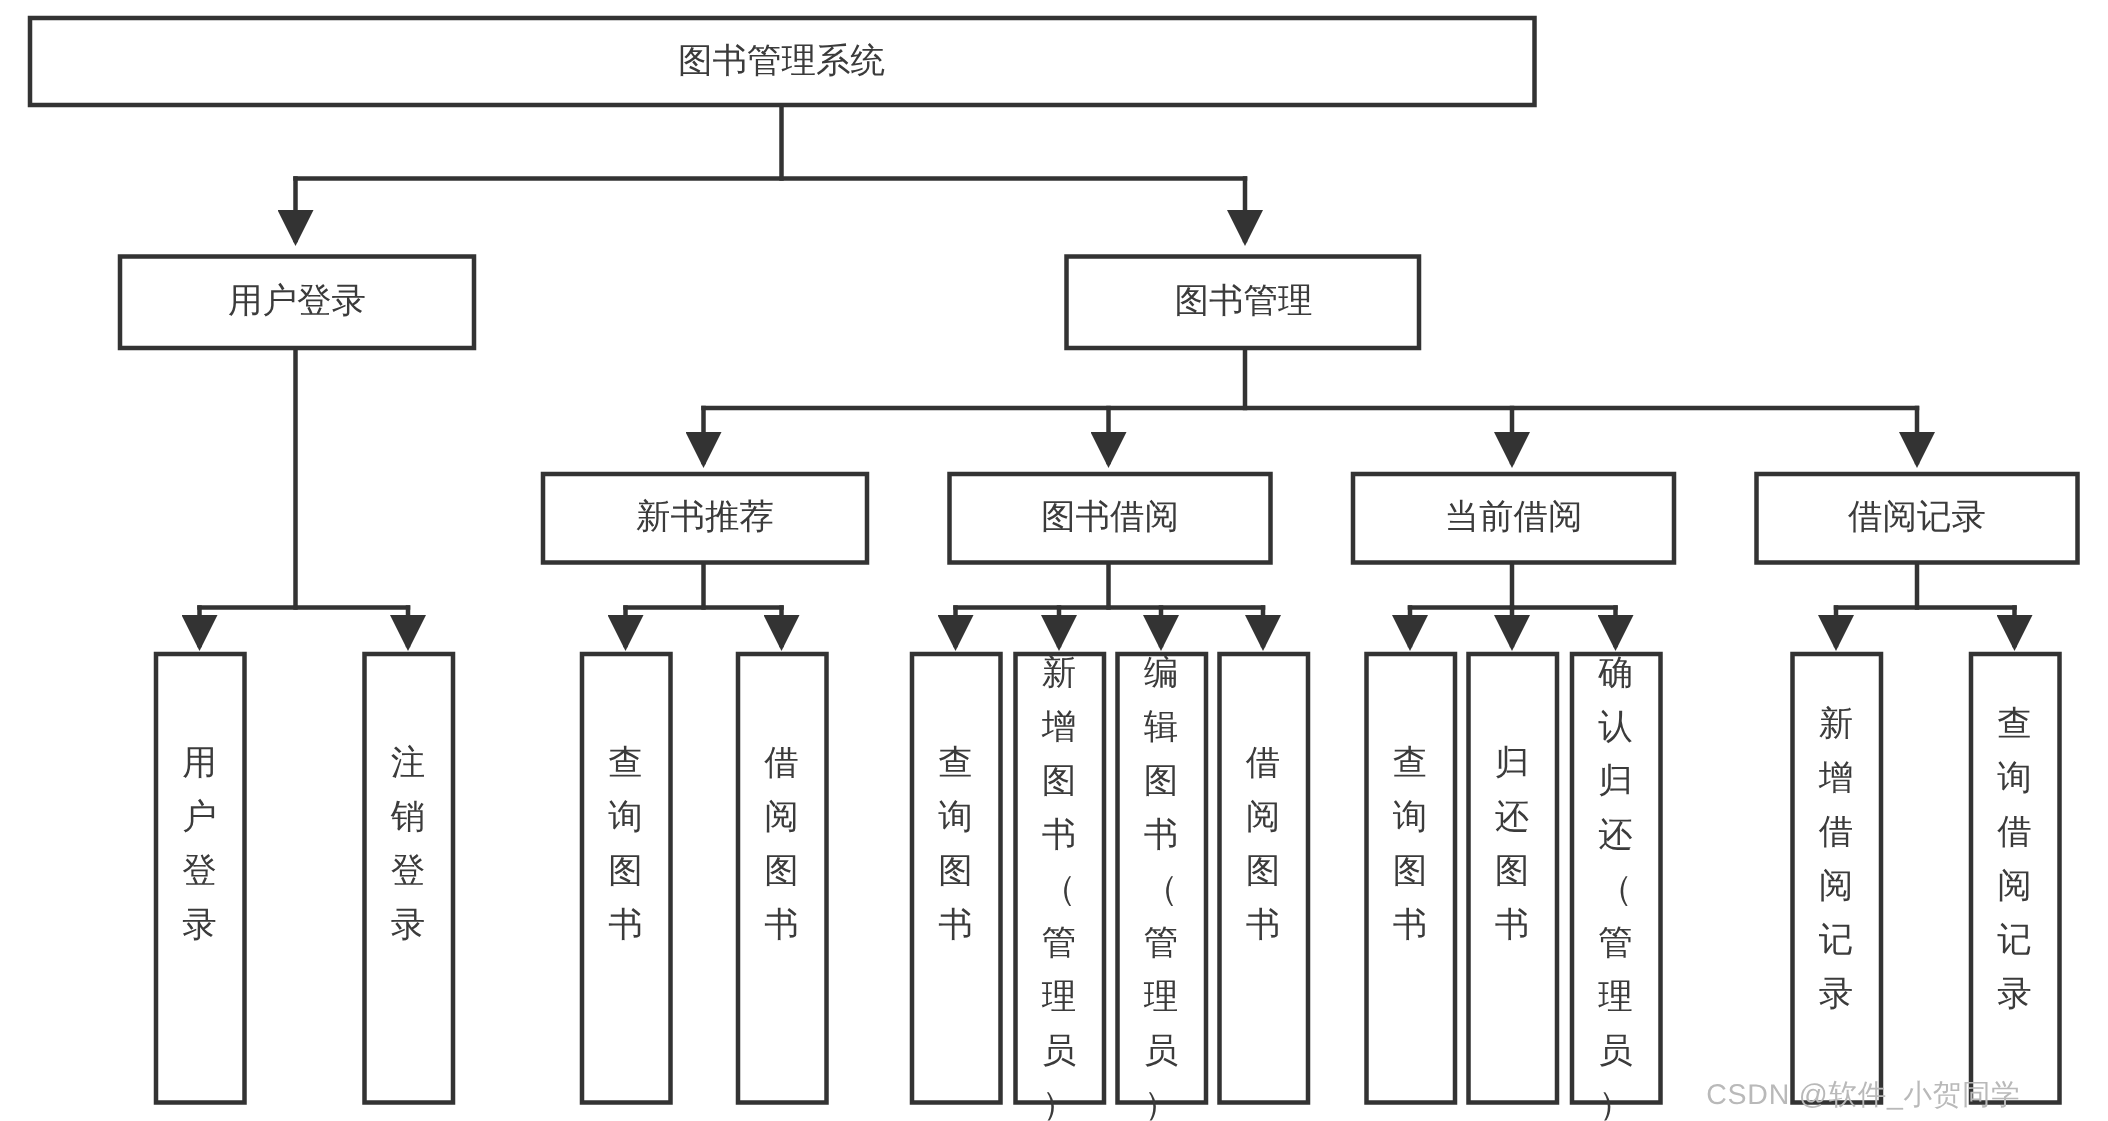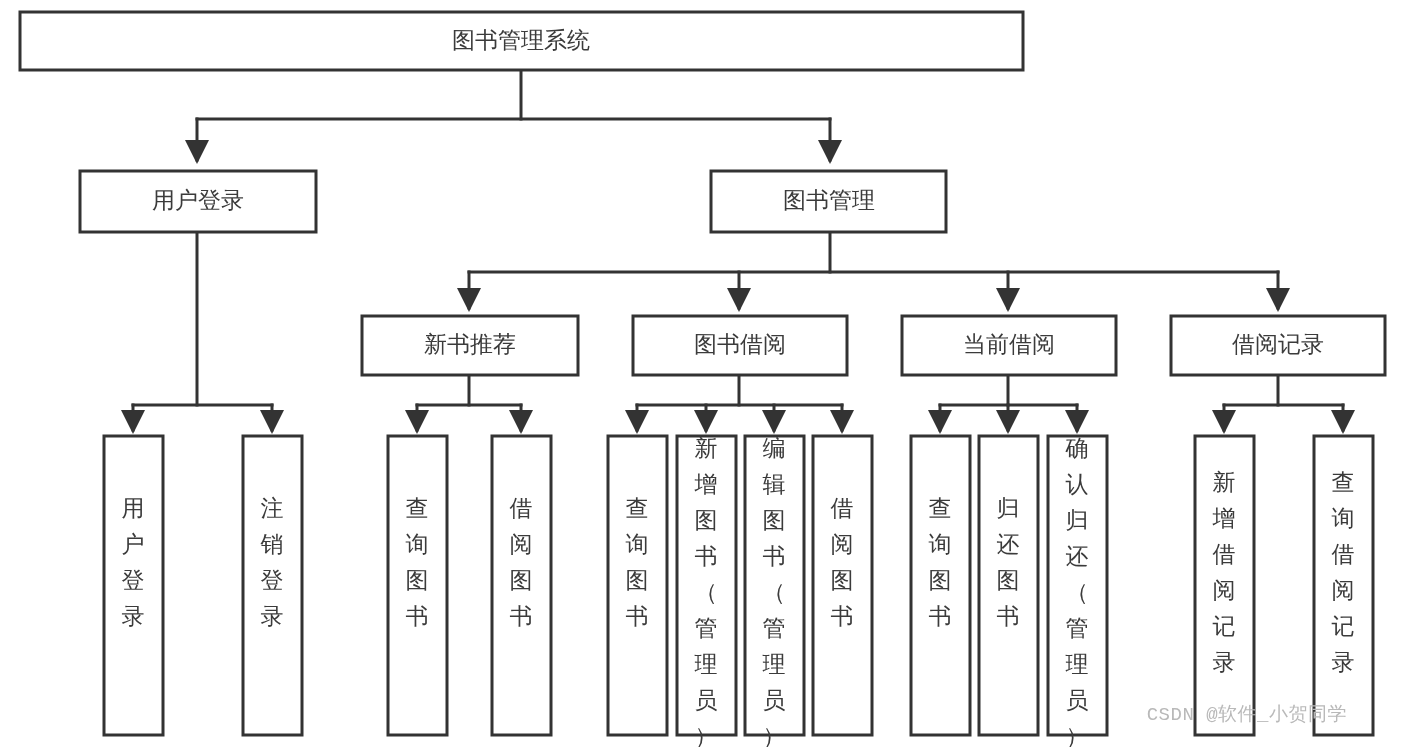--- a/index.html
+++ b/index.html
@@ -49,22 +49,22 @@
   }
   .node-label-vert {
     fill: #3b3b3b;
     font-family: "Liberation Sans", "DejaVu Sans", sans-serif;
     font-size: 23px;
     text-anchor: middle;
   }
   .watermark {
     position: absolute;
     right: 8px;
-    bottom: 20px;
-    font-family: Liberation Mono, monospace;
+    bottom: 4px;
+    font-family: Liberation Sans, sans-serif;
     font-size: 19px;
     color: #b9b9b9;
     letter-spacing: 0.5px;
     white-space: nowrap;
     pointer-events: none;
   }
 </style>
 </head>
 <body>
 

